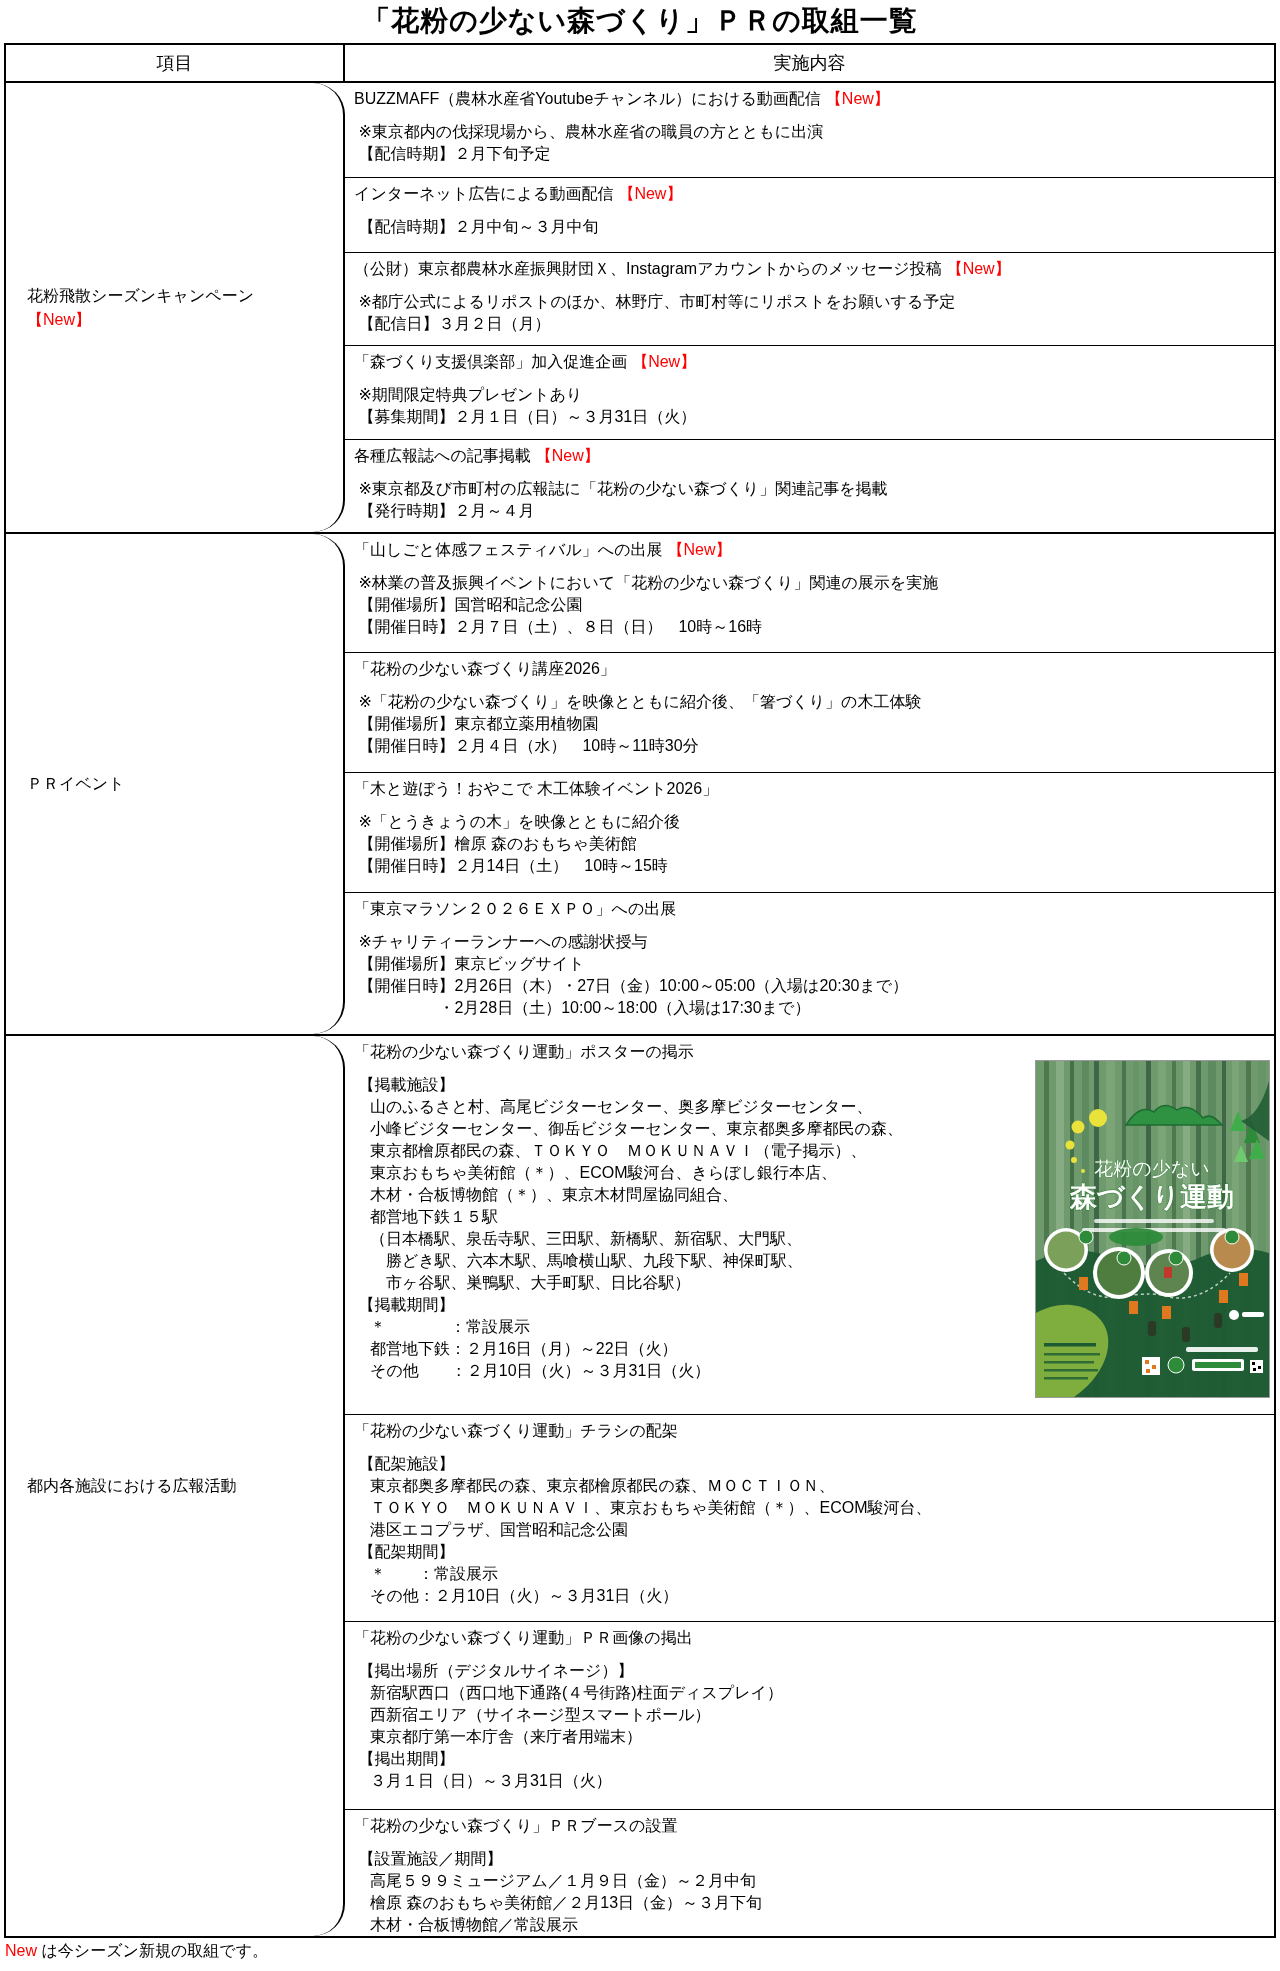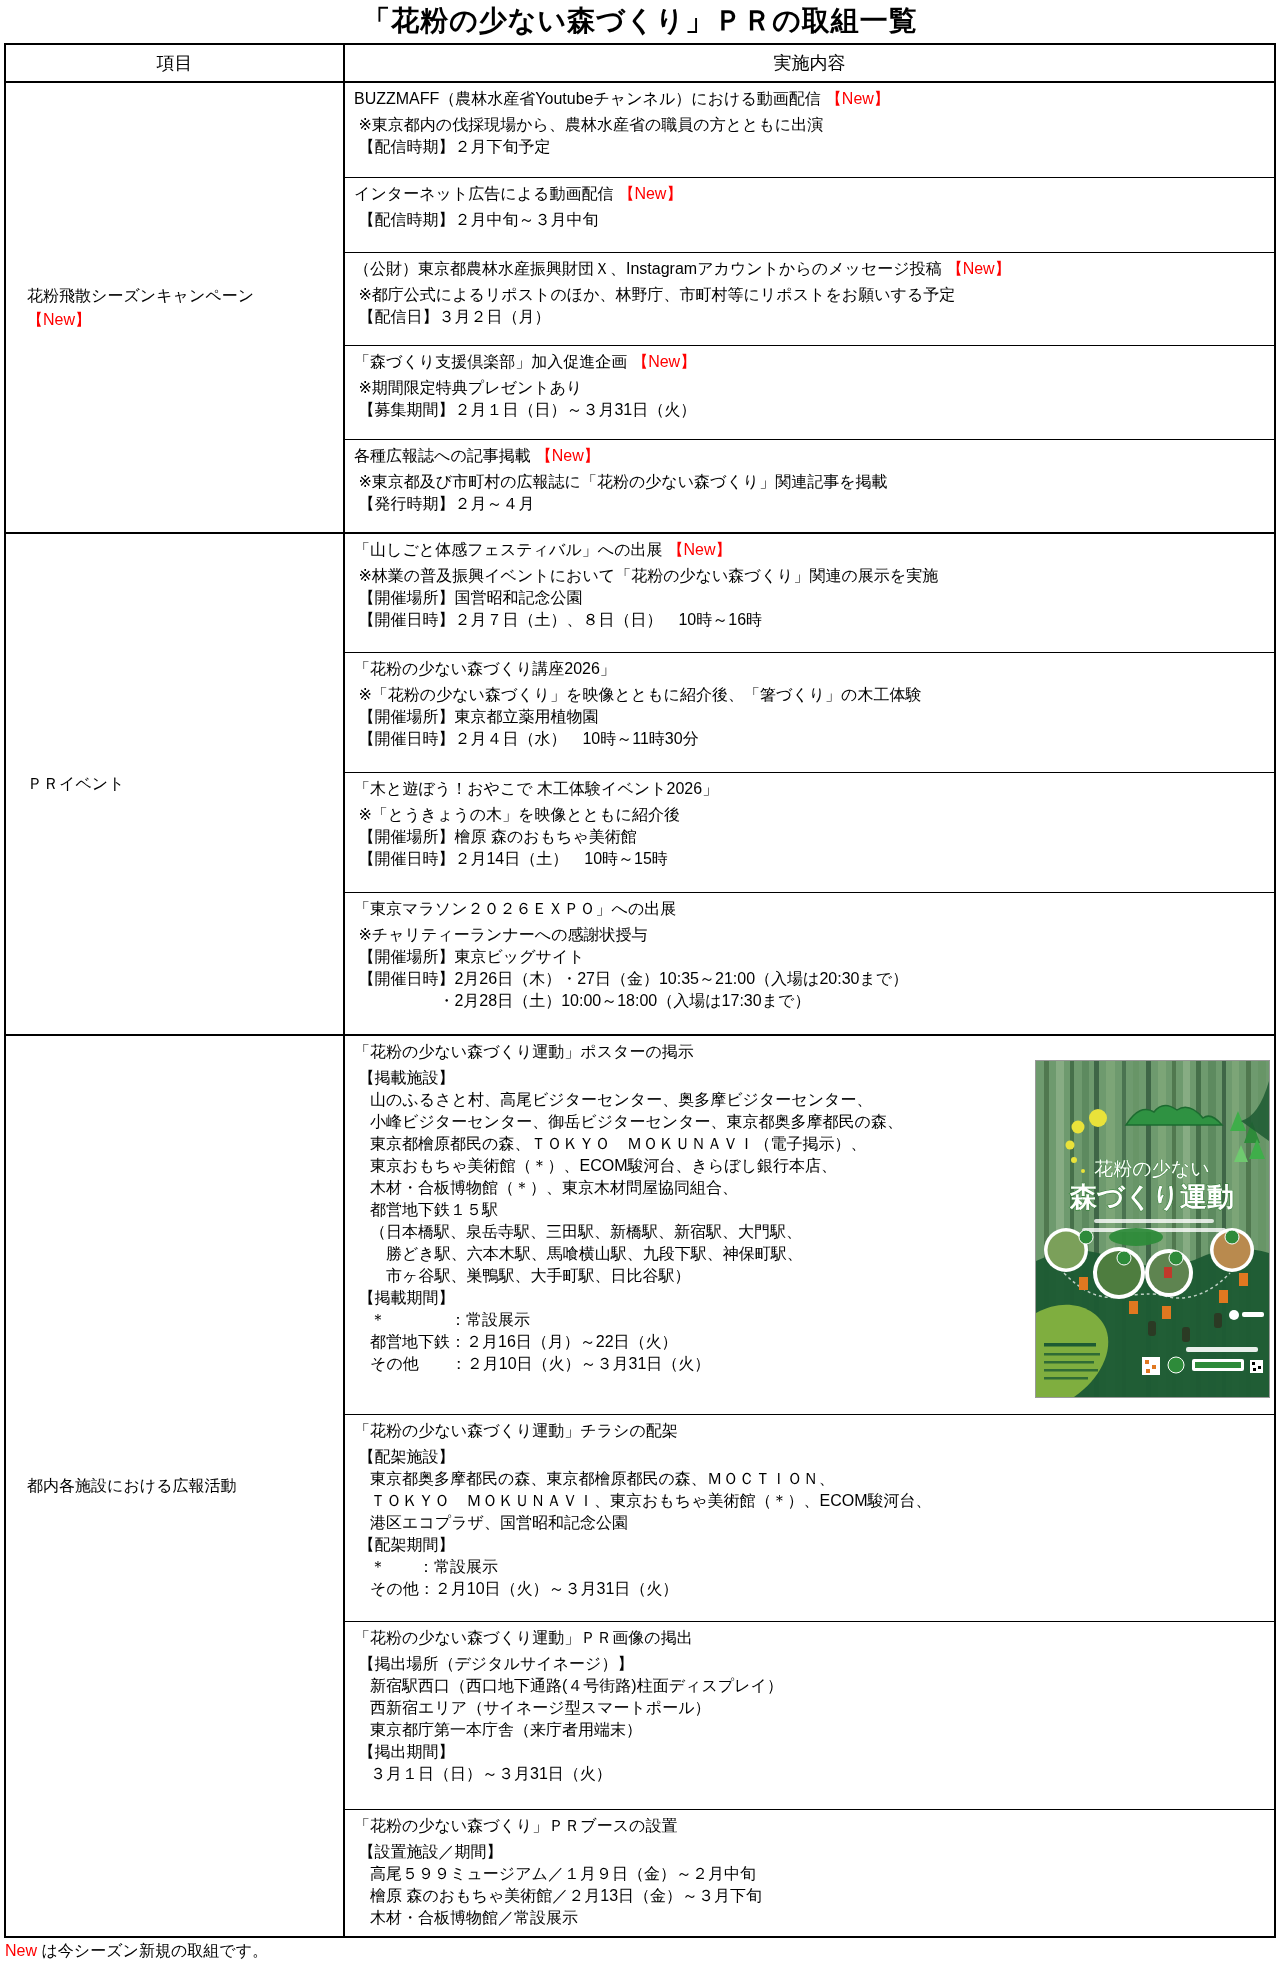--- a/index.html
+++ b/index.html
@@ -19,30 +19,30 @@
     position: absolute; left: 4px; top: 43px; width: 1272px;
     border: 2px solid #000; background: #fff;
   }
   .thead { display: flex; height: 38px; border-bottom: 2px solid #000; font-size: 18px; }
   .th-item { width: 339px; border-right: 2px solid #000; display: flex; align-items: center; justify-content: center; }
   .th-content { flex: 1; display: flex; align-items: center; justify-content: center; }
   .section { display: flex; }
   .section + .section { border-top: 2px solid #000; }
   .label-cell {
     width: 339px; border-right: 2px solid #000;
-    display: flex; align-items: center; padding-left: 21px; font-size: 16px; line-height: 24px;
+    display: flex; align-items: center; padding-left: 21px; font-size: 16px; line-height: 24px; border-radius: 32px;
   }
   .label-new:empty { display: none; }
   .rows { flex: 1; display: flex; flex-direction: column; }
   .row { position: relative; padding: 5px 9px 0 9px; font-size: 16px; overflow: hidden; }
   .row + .row { border-top: 1px solid #000; }
   .row-title { line-height: 22px; }
   .new-tag { color: #ff0000; }
   .row-title .new-tag { margin-left: 5px; }
-  .row-body { white-space: pre-wrap; line-height: 22px; margin-top: 4px; }
+  .row-body { white-space: pre-wrap; line-height: 22px; margin-top: 11px; }
   .footer { position: absolute; left: 5px; top: 1941px; font-size: 16px; }
   .poster { position: absolute; right: 4px; top: 24px; width: 235px; height: 338px; border: 1px solid #999; background: #f0abfc; }
   .poster svg { display: block; }
 </style>
 </head>
 <body>
 
 <div class="page-title">「花粉の少ない森づくり」ＰＲの取組一覧</div>
 
 <div class="table">
@@ -110,21 +110,21 @@
       <div class="row" style="height:120px">
         <div class="row-title"><span>「木と遊ぼう！おやこで 木工体験イベント2026」</span><span class="new-tag"></span></div>
         <div class="row-body"> ※「とうきょうの木」を映像とともに紹介後
  【開催場所】檜原 森のおもちゃ美術館
  【開催日時】２月14日（土）　10時～15時</div>
       </div>
       <div class="row" style="height:142px">
         <div class="row-title"><span>「東京マラソン２０２６ＥＸＰＯ」への出展</span><span class="new-tag"></span></div>
         <div class="row-body"> ※チャリティーランナーへの感謝状授与
  【開催場所】東京ビッグサイト
- 【開催日時】2月26日（木）・27日（金）10:35～21:00（入場は20:30まで）
+ 【開催日時】2月26日（木）・27日（金）10:00～05:00（入場は20:30まで）
  　　　　　・2月28日（土）10:00～18:00（入場は17:30まで）</div>
       </div>
     </div>
   </div>
 
   <div class="section">
     <div class="label-cell">
       <div>
         <div>都内各施設における広報活動</div>
 

